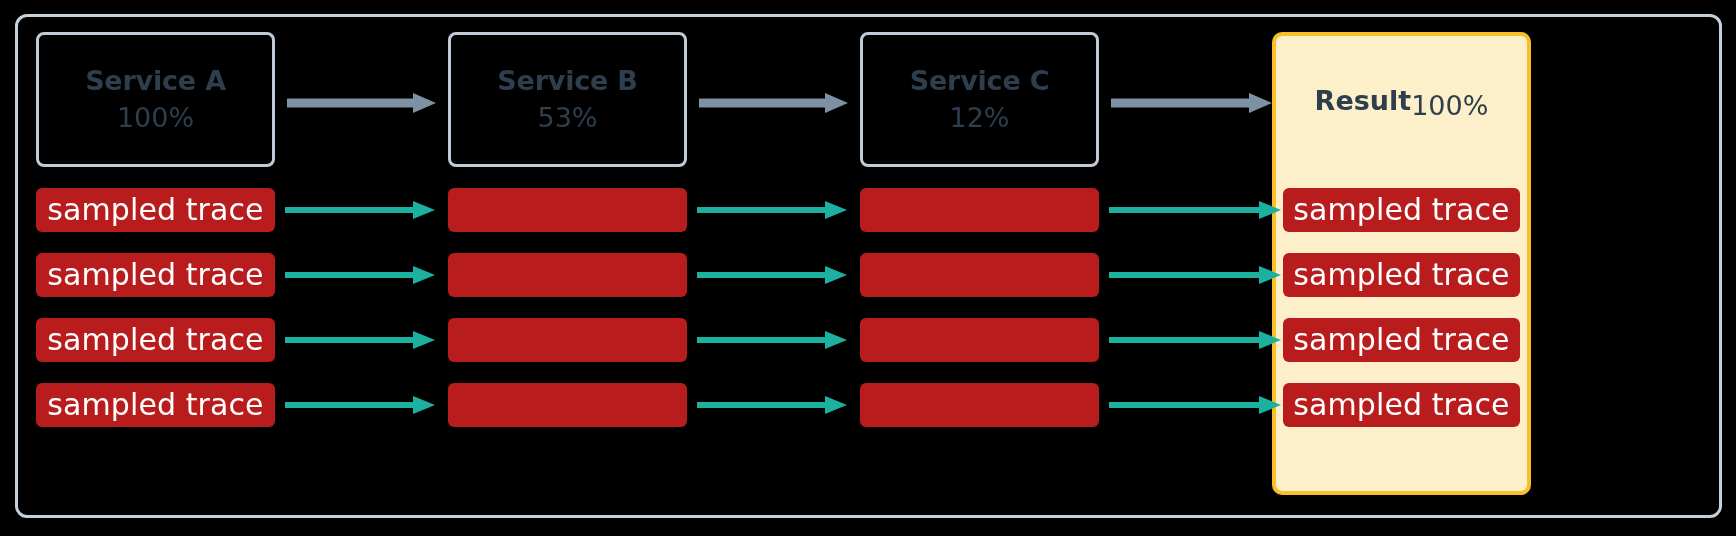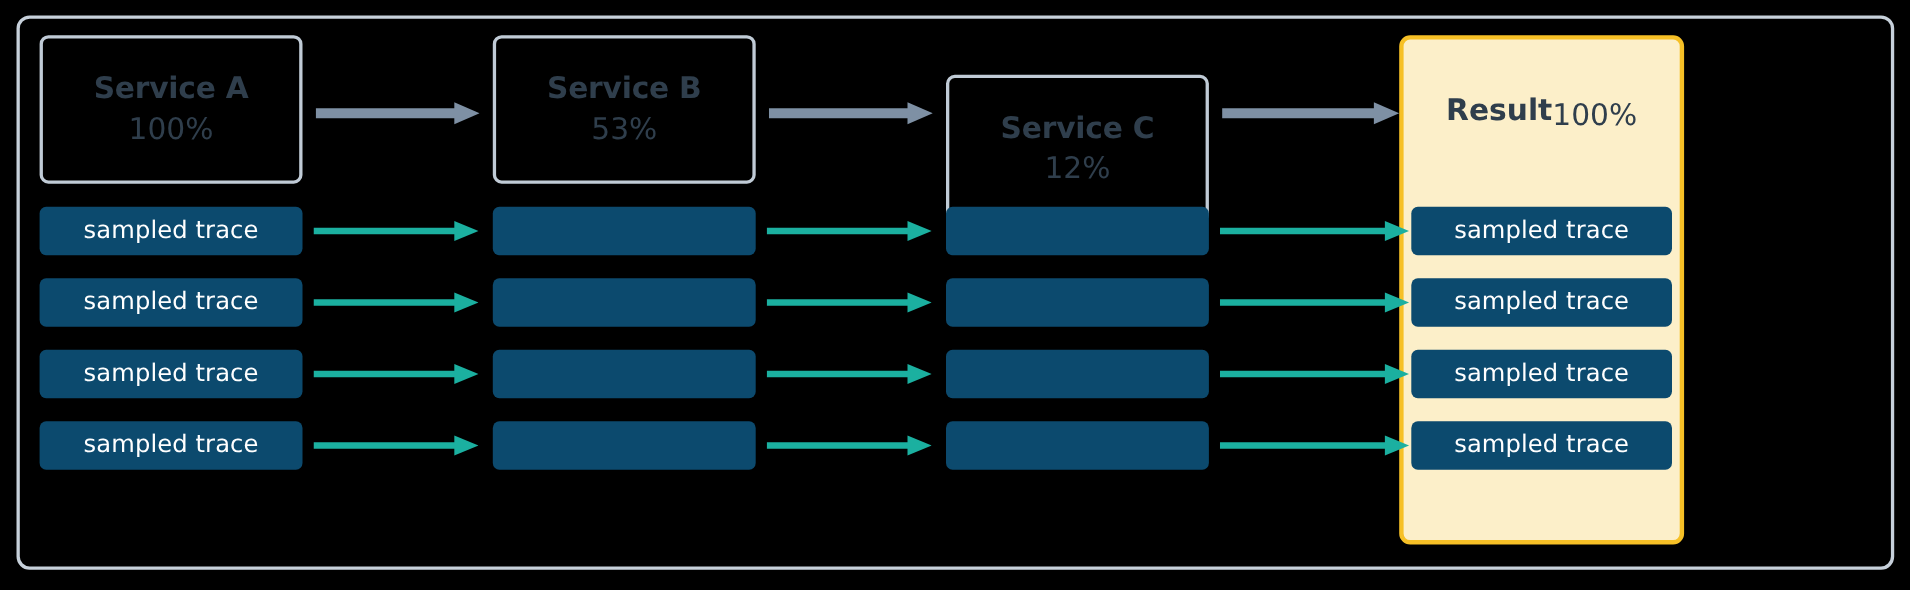--- a/index.html
+++ b/index.html
@@ -34,21 +34,21 @@
     font-size:27px;font-weight:700;letter-spacing:-0.2px;
     line-height:1.05;color:#2f3e4c;
   }
   .service-box .svc-rate{
     font-size:27px;font-weight:400;margin-top:9px;
     line-height:1.05;color:#2f3e4c;
   }
 
   .sb-0{left:36px;width:239px;}
   .sb-1{left:448px;width:239px;}
-  .sb-2{left:860px;width:239px;margin-top:36px;}
+  .sb-2{left:860px;width:239px;}
 
   
   .result-panel{
     position:absolute;left:1272px;top:32px;width:259px;height:463px;
     box-sizing:border-box;
     border:4px solid #f6c026;
     border-radius:10px;
     background:#fcefc9;
   }
   .result-head{
@@ -56,24 +56,24 @@
     display:flex;flex-direction:row;align-items:center;justify-content:center;
     color:#2f3e4c;
   }
   .result-head .svc-name{font-size:27px;font-weight:700;line-height:1.05;}
   .result-head .svc-rate{font-size:27px;font-weight:400;margin-top:9px;line-height:1.05;}
 
   
   .trace-bar{
     position:absolute;height:44px;
     box-sizing:border-box;
-    background:#0c4a6e;
+    background:#b91c1c;
     border-radius:6px;
     display:flex;align-items:center;justify-content:center;
-    color:#ffffff;font-size:22px;font-weight:400;
+    color:#ffffff;font-size:30px;font-weight:400;
     letter-spacing:0.1px;
     line-height:1;
   }
   .tb-c0{left:36px;width:239px;}
   .tb-c1{left:448px;width:239px;}
   .tb-c2{left:860px;width:239px;}
   .tb-c3{left:1283px;width:237px;}
 
   .row-0{top:188px;}
   .row-1{top:253px;}

